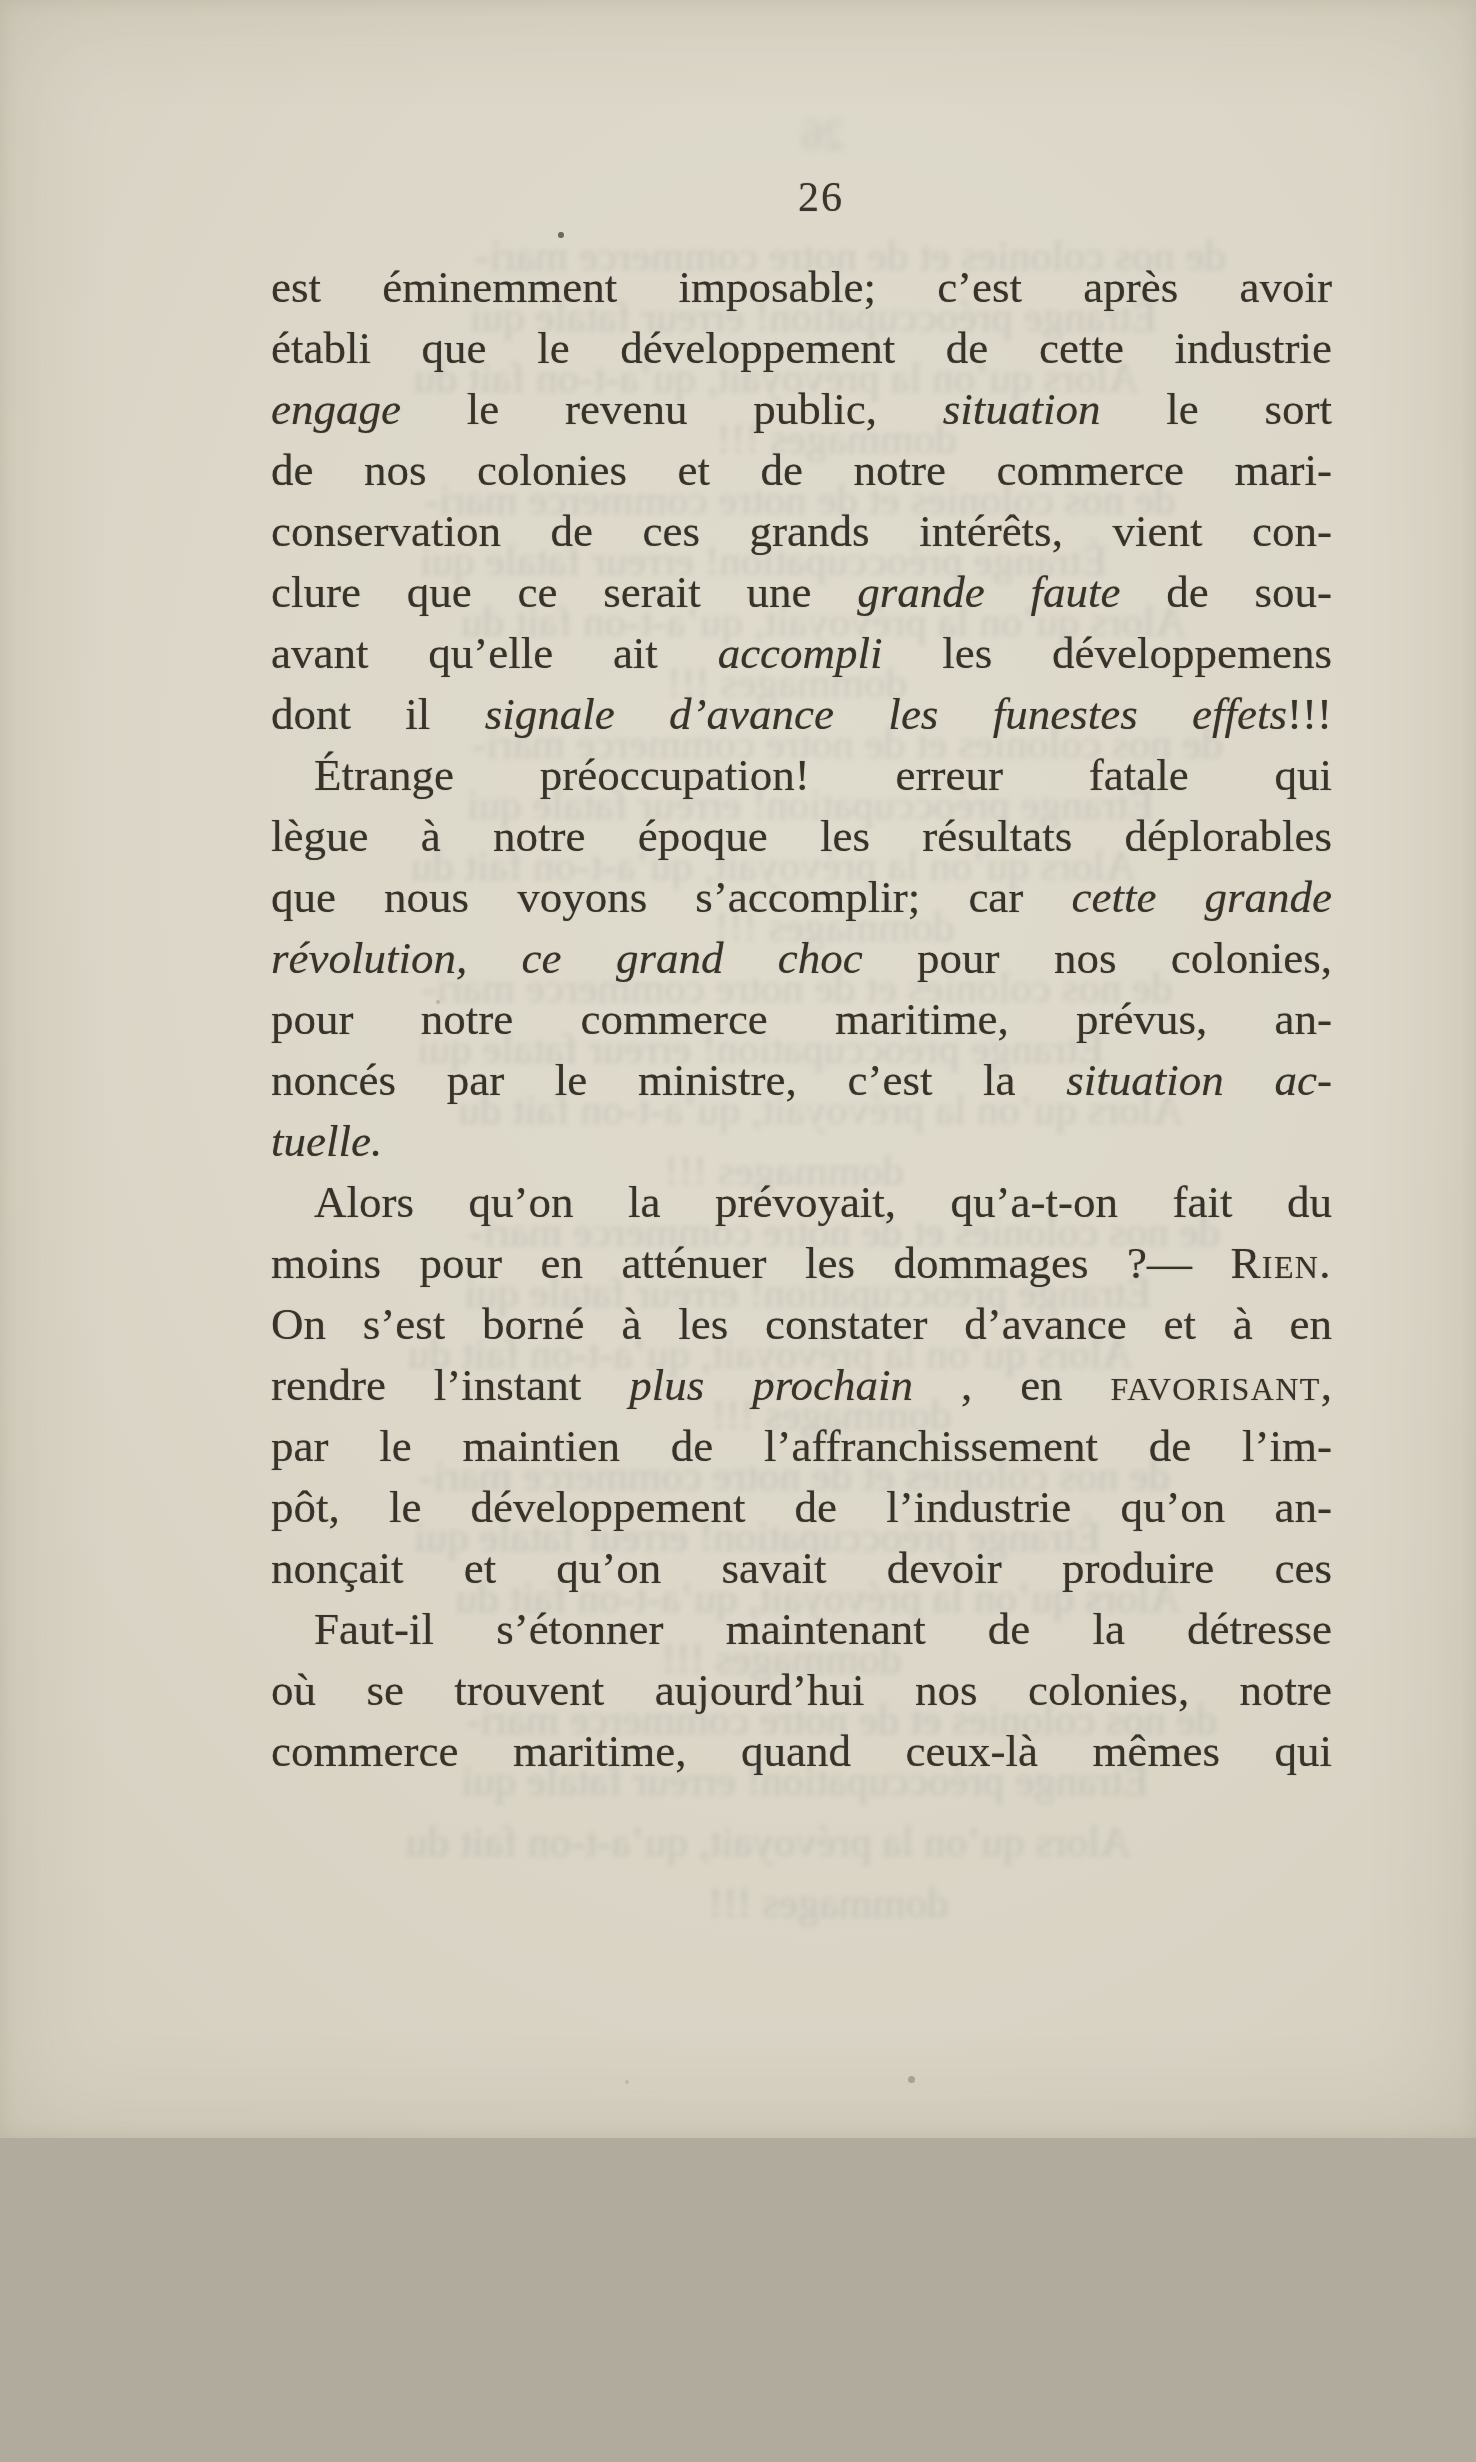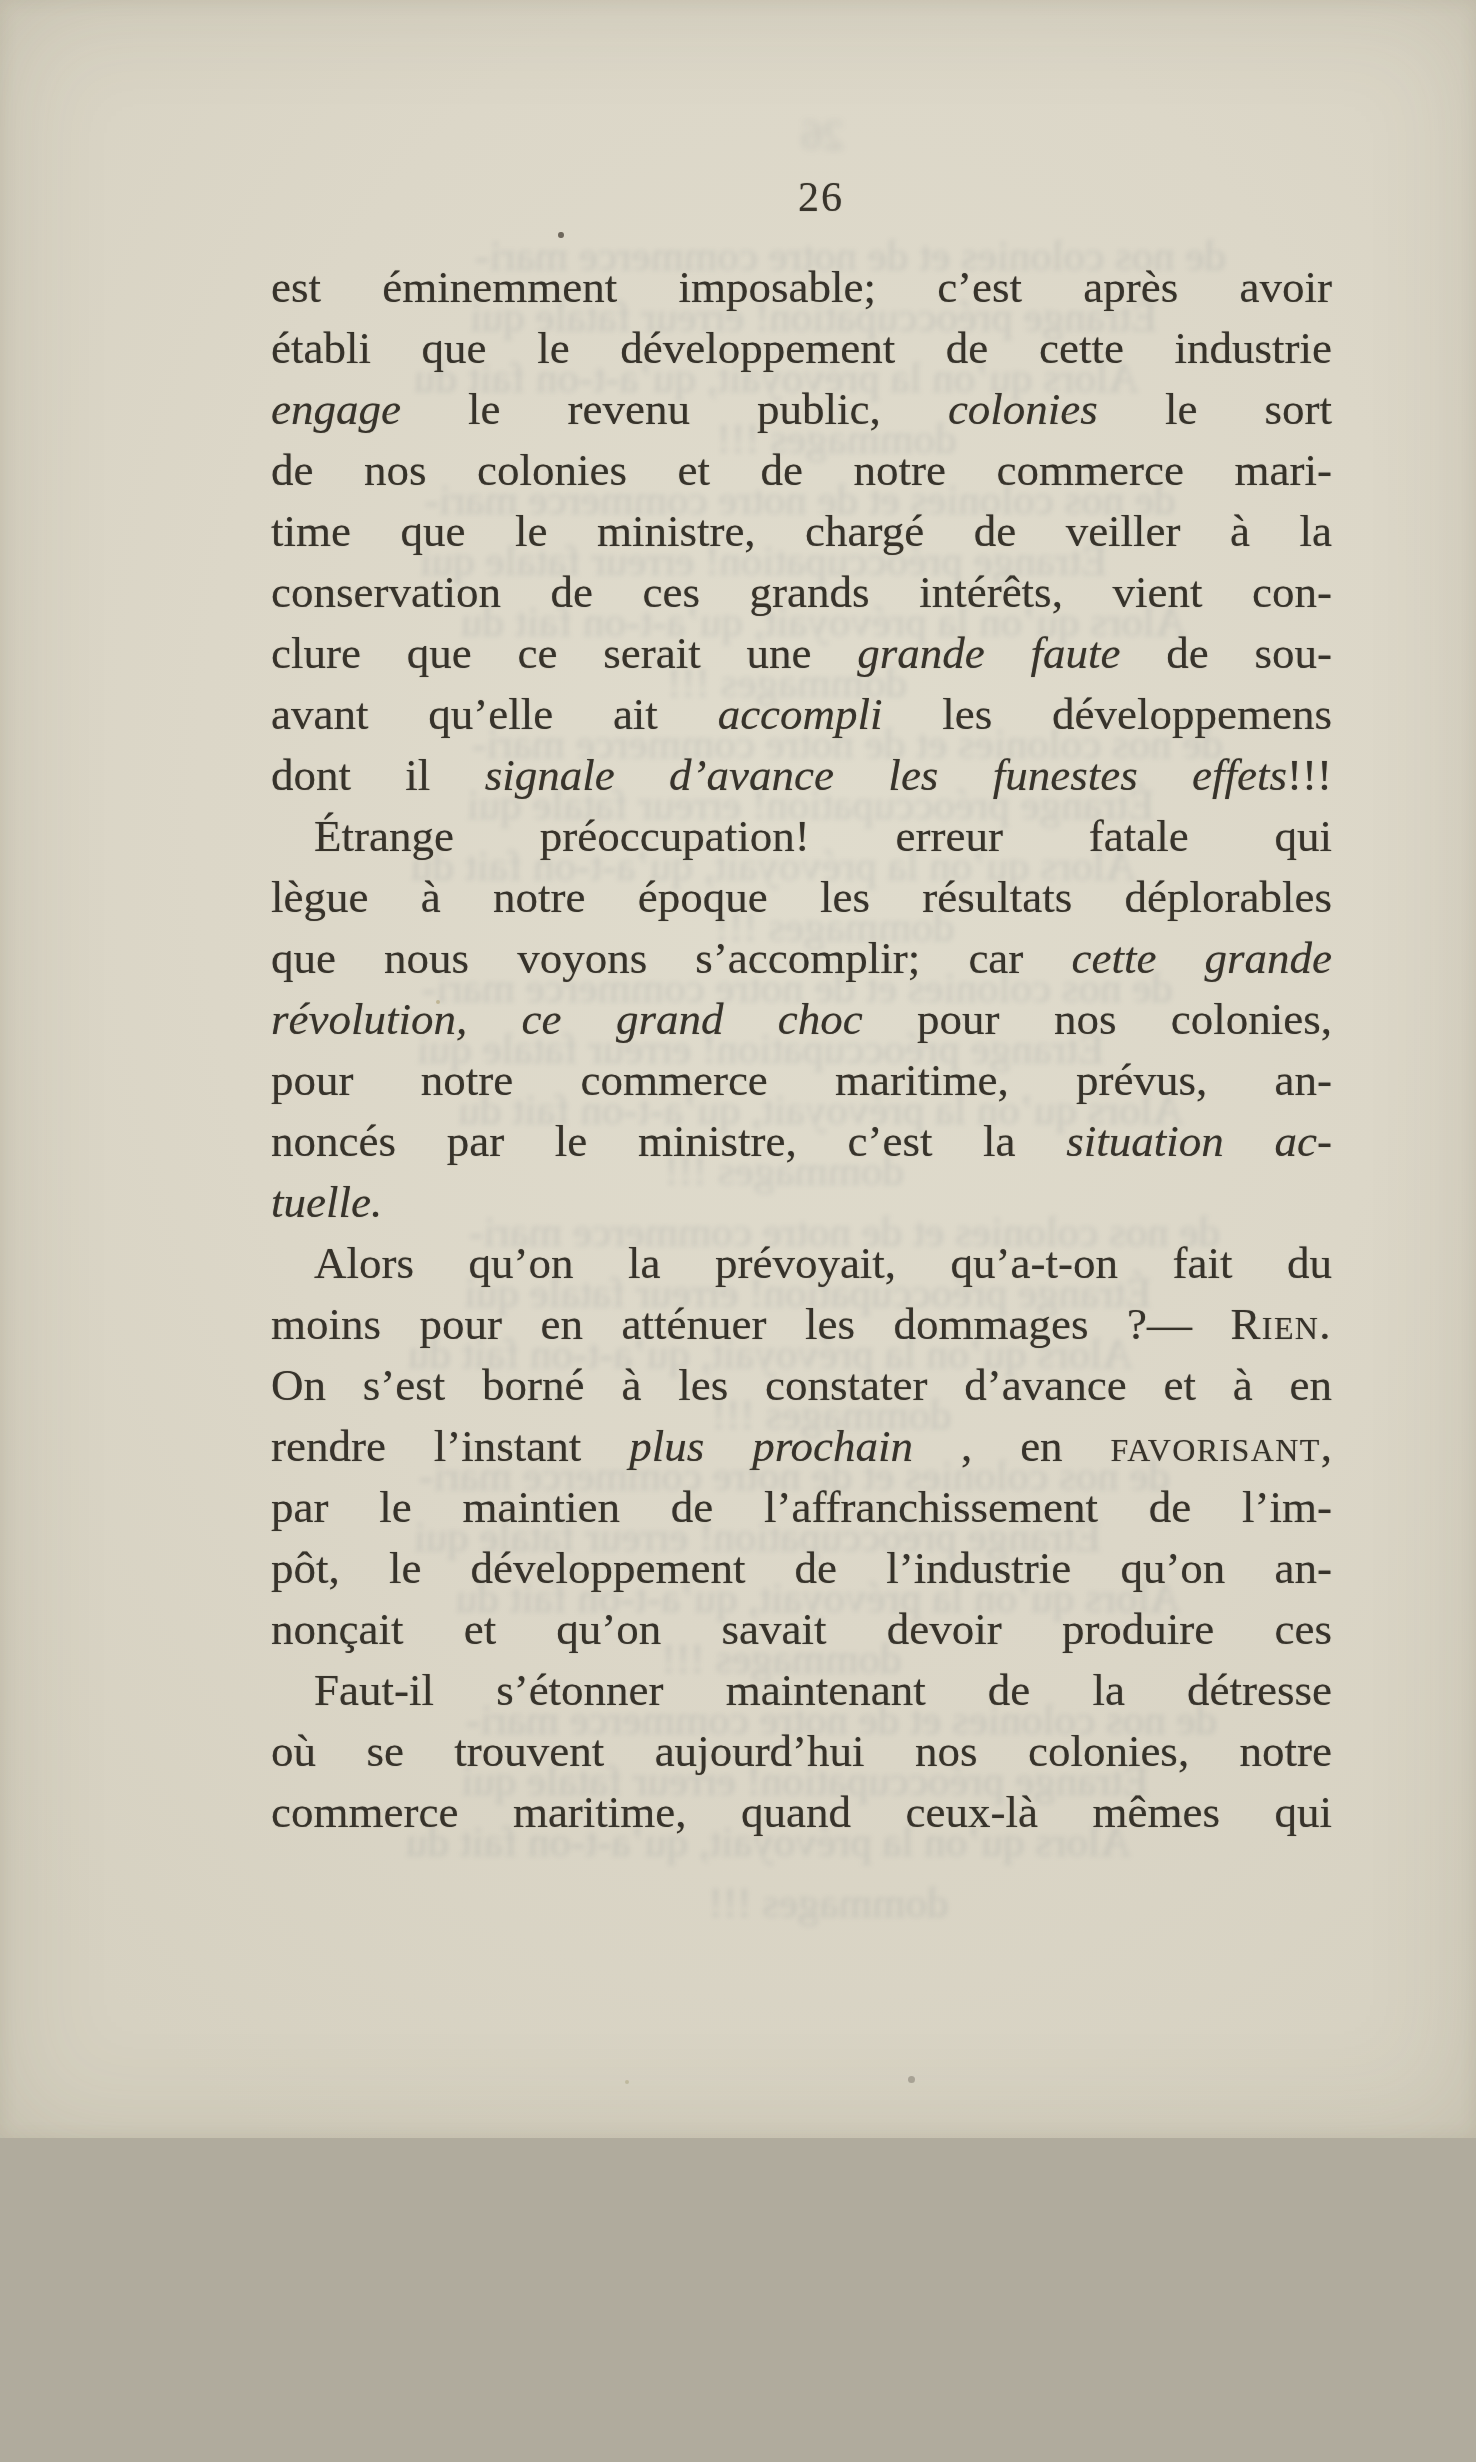--- a/index.html
+++ b/index.html
@@ -91,23 +91,22 @@
       <div class="gline" style="top: 1872px; transform: scaleX(-1) translateX(-27px);">dommages !!!</div>
     </div>
 
   <div class="gfolio" aria-hidden="true">26</div>
 
   <div class="folio">26</div>
 
   <div class="text-block">
       <div class="line fill"><span class="seg-r">est éminemment imposable; c’est après avoir</span></div>
       <div class="line fill"><span class="seg-r">établi que le développement de cette industrie</span></div>
-      <div class="line fill"><span class="seg-i">engage</span><span class="seg-r"> le revenu public, </span><span class="seg-i">colonies</span><span class="seg-r"> le sort</span></div>
+      <div class="line fill"><span class="seg-i">engage</span><span class="seg-r"> le revenu public, </span><span class="seg-i">situation</span><span class="seg-r"> le sort</span></div>
       <div class="line fill"><span class="seg-r">de nos colonies et de notre commerce mari-</span></div>
-      <div class="line fill"><span class="seg-r">time que le ministre, chargé de veiller à la</span></div>
       <div class="line fill"><span class="seg-r">conservation de ces grands intérêts, vient con-</span></div>
       <div class="line fill"><span class="seg-r">clure que ce serait une </span><span class="seg-i">grande faute</span><span class="seg-r"> de sou-</span></div>
       <div class="line fill"><span class="seg-r">avant qu’elle ait </span><span class="seg-i">accompli</span><span class="seg-r"> les développemens</span></div>
       <div class="line fill"><span class="seg-r">dont il </span><span class="seg-i">signale d’avance les funestes effets</span><span class="seg-r">!!!</span></div>
       <div class="line fill indent"><span class="seg-r">Étrange préoccupation! erreur fatale qui</span></div>
       <div class="line fill"><span class="seg-r">lègue à notre époque les résultats déplorables</span></div>
       <div class="line fill"><span class="seg-r">que nous voyons s’accomplir; car </span><span class="seg-i">cette grande</span></div>
       <div class="line fill"><span class="seg-i">révolution, ce grand choc</span><span class="seg-r"> pour nos colonies,</span></div>
       <div class="line fill"><span class="seg-r">pour notre commerce maritime, prévus, an-</span></div>
       <div class="line fill"><span class="seg-r">noncés par le ministre, c’est la </span><span class="seg-i">situation ac-</span></div>

